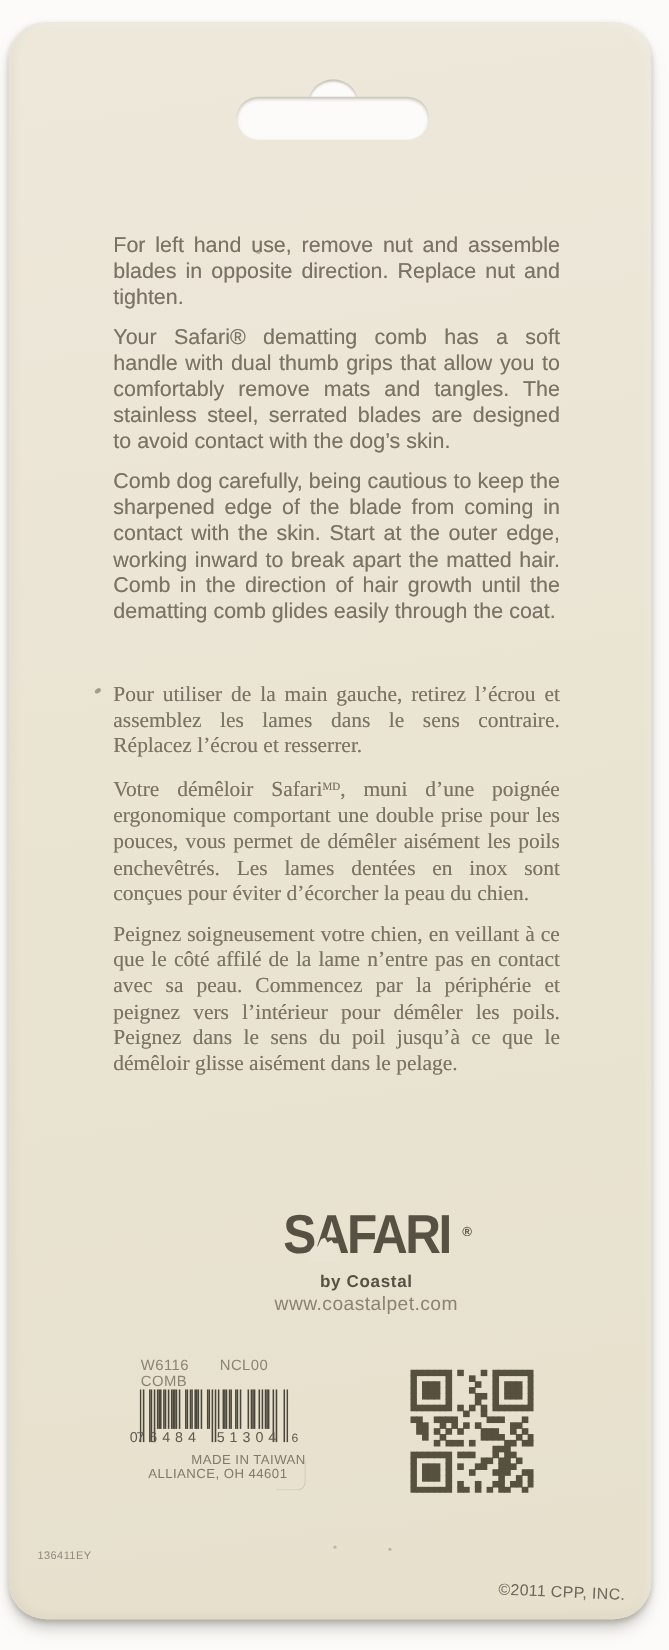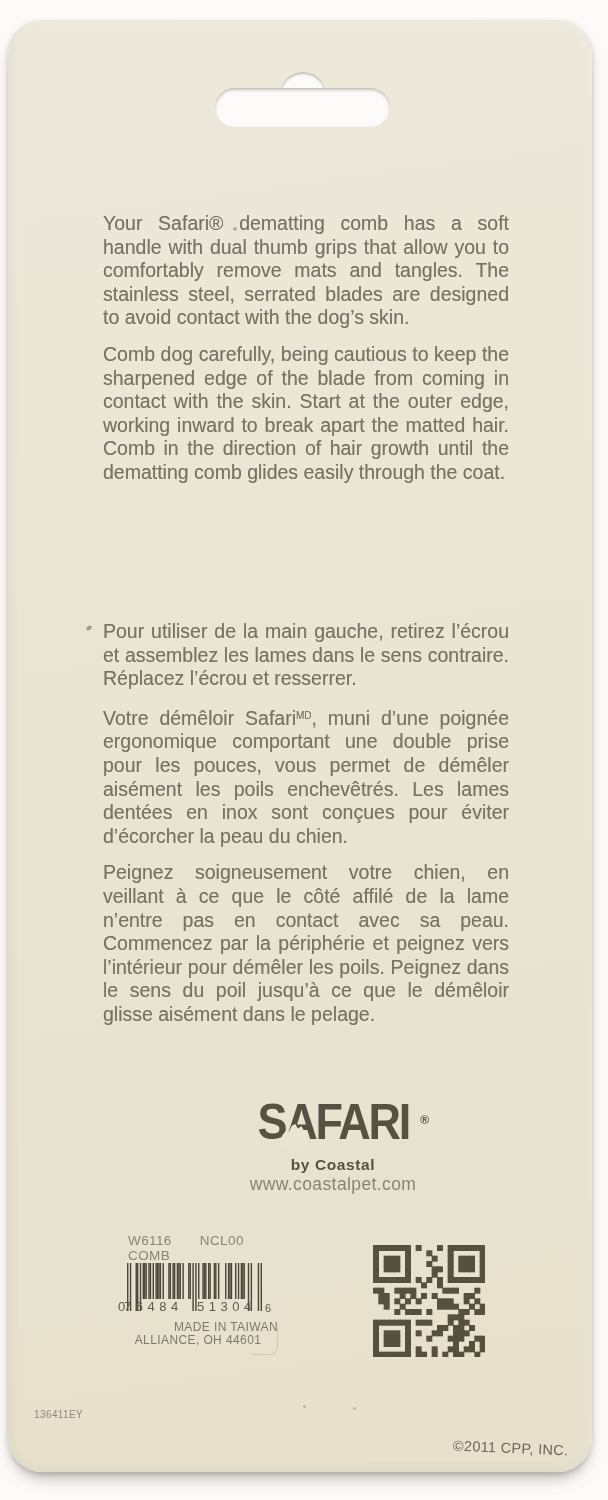--- a/index.html
+++ b/index.html
@@ -21,21 +21,21 @@
     background:#fcfbf9;box-shadow:inset 0 2px 2px rgba(130,123,107,.45);}
   .hole-pill{position:absolute;left:207px;top:68px;width:175px;height:39px;border-radius:20px;
     background:#fcfbf9;box-shadow:inset 0 2px 3px rgba(130,123,107,.45);}
   
   .text-block{position:absolute;left:95px;width:406px;color:#7a7365;
     font-size:19.5px;line-height:23.6px;text-align:justify;
     text-shadow:0 0 .6px rgba(122,115,101,.55);}
   .text-block p{margin:0 0 13px 0;}
   .text-block sup{font-size:10px;vertical-align:6px;letter-spacing:0;}
   .en{top:192px;}
-  .fr{top:600px;}
+  .fr{top:600px;font-family:Liberation Serif, serif;}
   
   .brand{position:absolute;left:0;top:1082px;width:100%;text-align:center;padding-left:33px;}
   .logo-row{position:relative;display:inline-block;line-height:40px;}
   .logo-text{display:inline-block;font-weight:700;font-size:50px;letter-spacing:-2.5px;
     color:#565143;transform:scaleX(.9);transform-origin:center;}
   .logo-reg{position:absolute;right:-12px;top:-2px;font-size:12px;color:#565143;font-weight:700;}
   .dog{position:absolute;left:33px;bottom:7px;width:25px;height:23px;background:#eae4d4;
     clip-path:polygon(0 100%,4% 62%,0 52%,16% 30%,28% 36%,40% 8%,54% 0,64% 20%,78% 10%,92% 34%,100% 72%,100% 100%);}
   .tagline{margin-top:2px;font-weight:700;font-size:15.5px;letter-spacing:.6px;color:#565143;}
   .website{margin-top:0;font-size:17.5px;letter-spacing:.4px;color:#8a8373;}
@@ -76,20 +76,21 @@
 <body>
 
 <div class="card">
 
   <div>
     <div class="hole-bump"></div>
     <div class="hole-pill"></div>
   </div>
 
   <section class="text-block en">
+    <p>For left hand use, remove nut and assemble blades in opposite direction. Replace nut and tighten.</p>
     <p>Your Safari® dematting comb has a soft handle with dual thumb grips that allow you to comfortably remove mats and tangles. The stainless steel, serrated blades are designed to avoid contact with the dog’s skin.</p>
     <p>Comb dog carefully, being cautious to keep the sharpened edge of the blade from coming in contact with the skin. Start at the outer edge, working inward to break apart the matted hair. Comb in the direction of hair growth until the dematting comb glides easily through the coat.</p>
   </section>
 
   <section class="text-block fr">
     <p>Pour utiliser de la main gauche, retirez l’écrou et assemblez les lames dans le sens contraire. Réplacez l’écrou et resserrer.</p>
     <p><span>Votre démêloir Safari</span><sup>MD</sup><span>, muni d’une poignée ergonomique comportant une double prise pour les pouces, vous permet de démêler aisément les poils enchevêtrés. Les lames dentées en inox sont conçues pour éviter d’écorcher la peau du chien.</span></p>
     <p>Peignez soigneusement votre chien, en veillant à ce que le côté affilé de la lame n’entre pas en contact avec sa peau. Commencez par la périphérie et peignez vers l’intérieur pour démêler les poils. Peignez dans le sens du poil jusqu’à ce que le démêloir glisse aisément dans le pelage.</p>
   </section>
 

